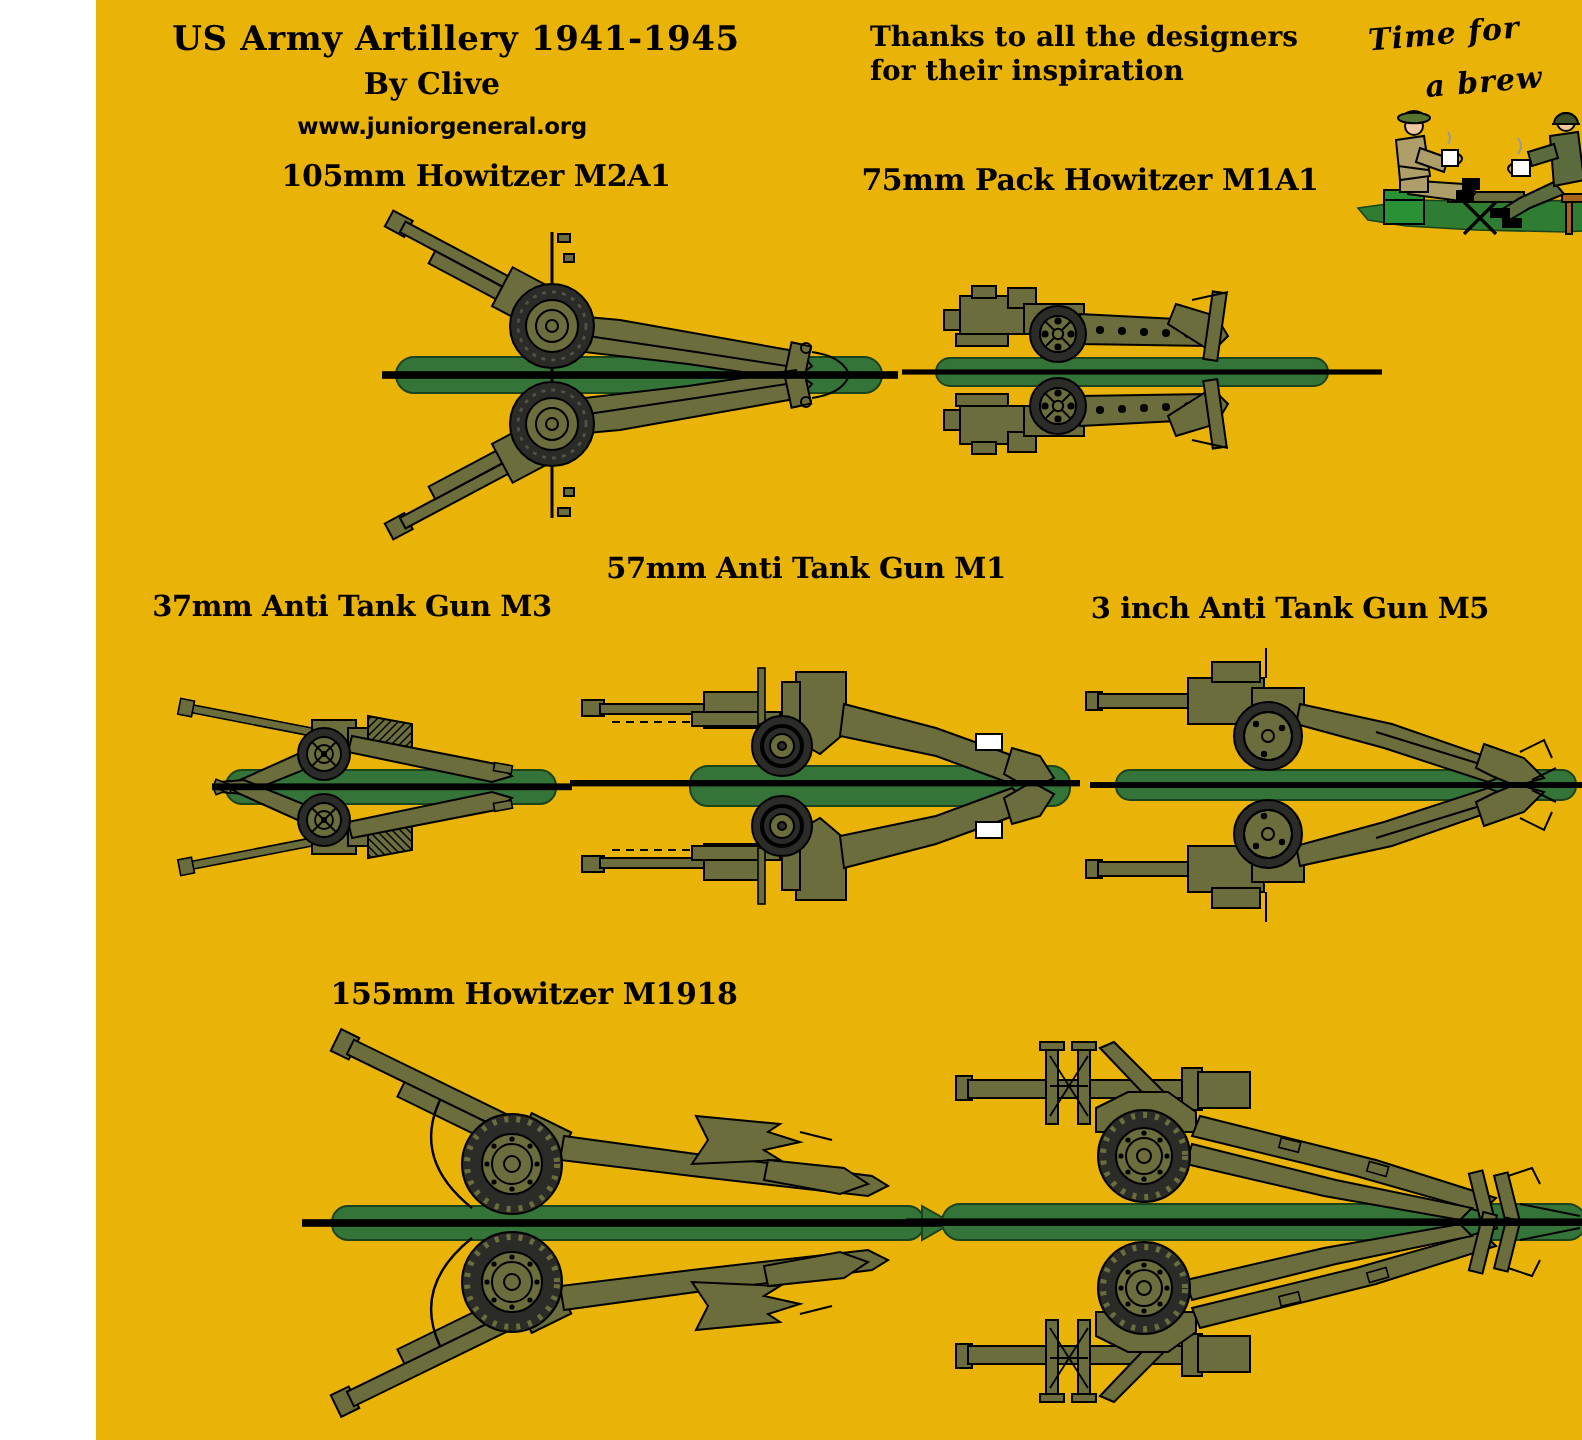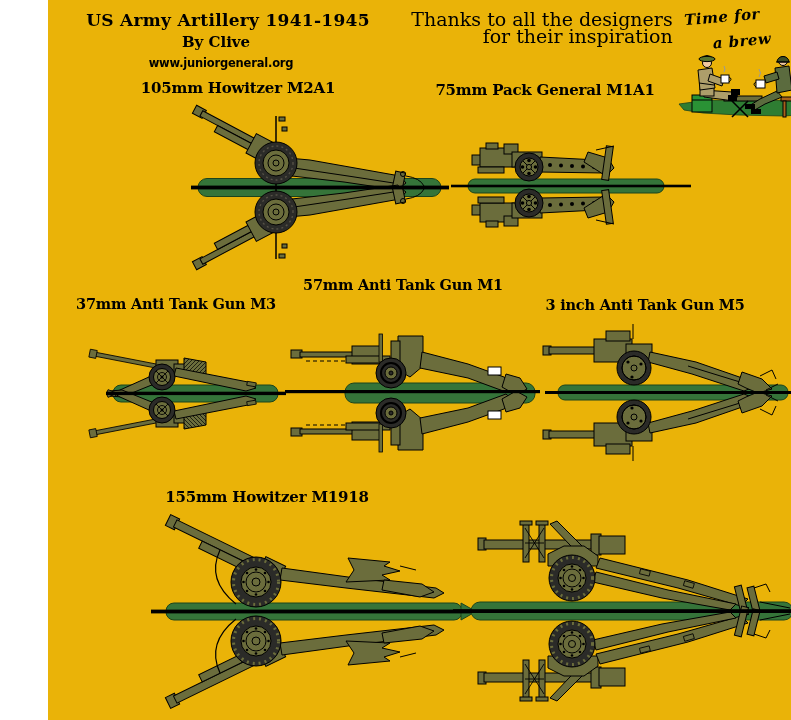--- a/index.html
+++ b/index.html
@@ -2,21 +2,21 @@
 <html><head>
 <meta charset="utf-8">
 <style>
   html,body{margin:0;padding:0;background:#ffffff;}
   .sheet{position:relative;width:791px;height:720px;background:#eab308;overflow:hidden;
          font-family:"DejaVu Serif","Liberation Serif",serif;margin-left:48px;}
   .ctr{position:absolute;transform:translateX(-50%);white-space:nowrap;color:#000;}
   .title{font-size:17px;font-weight:bold;letter-spacing:.3px;}
   .byline{font-size:15px;font-weight:bold;}
   .url{font-family:"DejaVu Sans","Liberation Sans",sans-serif;font-size:11.5px;font-weight:bold;letter-spacing:-0.2px;text-align:center;}
-  .thanks{font-size:19px;font-weight:normal;text-align:right;line-height:17px;}
+  .thanks{font-size:14px;font-weight:bold;text-align:left;line-height:17px;}
   .unit-label{font-size:15px;font-weight:bold;letter-spacing:-0.2px;}
   .unit-label.sm{font-size:14.5px;text-align:center;}
   .brew{font-style:italic;font-weight:bold;font-size:15px;letter-spacing:.5px;transform:translateX(-50%) rotate(-5deg);}
   svg{position:absolute;overflow:visible;}
 </style>
 </head>
 <body>
 
 <div class="sheet">
 
@@ -75,21 +75,21 @@
       <circle cx="735" cy="61" r="4.5" fill="#f0c8a0" stroke="#000"></circle>
       <path d="M729 62 a6 5.5 0 0 1 12 0 z" fill="#3e4e26" stroke="#000"></path>
       <line x1="728" y1="62" x2="742" y2="62" stroke="#000"></line>
       <rect x="708" y="80" width="9" height="8" fill="#fff" stroke="#000"></rect>
       <path d="M708 82 q-4 2 0 5" fill="none" stroke="#000"></path>
       <path d="M711 77 q3 -4 0 -8" fill="none" stroke="#999"></path>
     </g>
   </svg>
 
   <div class="ctr unit-label" style="left:190px;top:79px">105mm Howitzer M2A1</div>
-  <div class="ctr unit-label" style="left:497px;top:81px">75mm Pack General M1A1</div>
+  <div class="ctr unit-label" style="left:497px;top:81px">75mm Pack Howitzer M1A1</div>
   <div class="ctr unit-label sm" style="left:128px;top:295px">37mm Anti Tank Gun M3</div>
   <div class="ctr unit-label sm" style="left:355px;top:276px">57mm Anti Tank Gun M1</div>
   <div class="ctr unit-label sm" style="left:597px;top:296px">3 inch Anti Tank Gun M5</div>
   <div class="ctr unit-label" style="left:219px;top:488px">155mm Howitzer M1918</div>
 
   <svg style="left:105px;top:100px" width="300" height="175" viewBox="105 100 300 175">
     <rect x="150" y="178.5" width="243" height="18" rx="9" fill="#357439" stroke="#1c441c"></rect>
     <g id="g105">
       <line x1="228" y1="116" x2="228" y2="187" stroke="#000" stroke-width="1.5"></line>
       <rect x="231" y="117" width="6" height="4" fill="#6b6d3c" stroke="#000"></rect>

